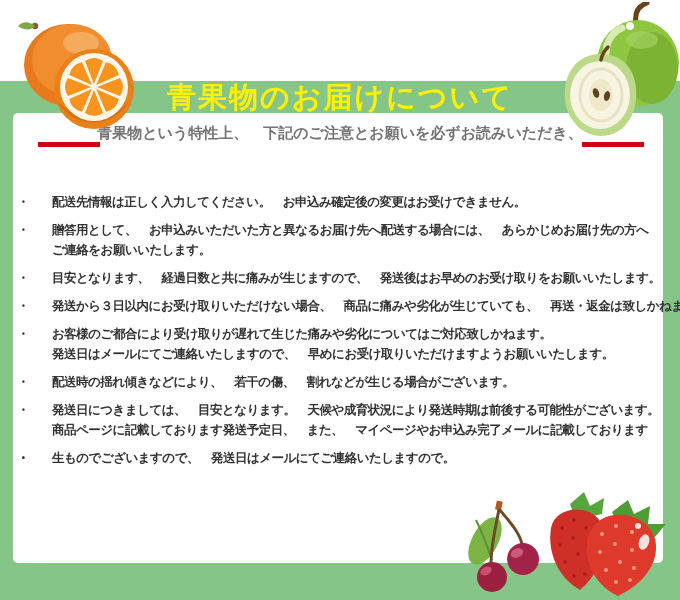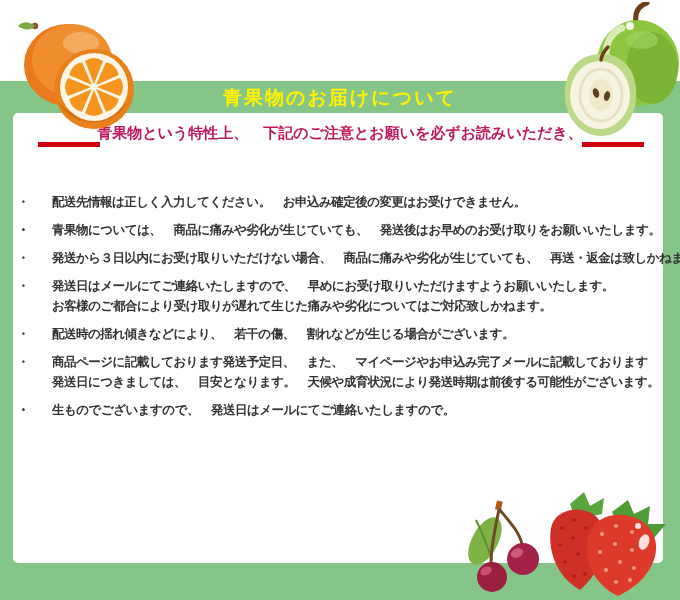--- a/index.html
+++ b/index.html
@@ -1,22 +1,22 @@
 <!DOCTYPE html>
 <html><head>
 <meta charset="utf-8">
 <style>
   html,body{margin:0;padding:0;}
   .stage{position:relative;width:680px;height:600px;background:#ffffff;overflow:hidden;
          font-family:"DejaVu Sans",sans-serif;}
   .green-panel{position:absolute;left:0;top:81px;width:680px;height:519px;background:#86C588;}
   .white-card{position:absolute;left:13px;top:113px;width:650px;height:450px;background:#ffffff;border-radius:5px;}
   .banner-title{position:absolute;left:0;top:81px;width:680px;height:32px;line-height:32px;
-                text-align:center;color:#FFF100;font-size:19px;font-weight:bold;letter-spacing:2px;z-index:3;}
-  .intro{position:absolute;left:25px;right:25px;top:120px;text-align:center;color:#be185d;
+                text-align:center;color:#FFF100;font-size:29px;font-weight:bold;letter-spacing:2px;z-index:3;}
+  .intro{position:absolute;left:25px;right:25px;top:120px;text-align:center;color:#737373;
          font-weight:bold;font-size:15px;line-height:26px;z-index:3;}
   .dash{position:absolute;height:5px;width:62px;background:#D2000F;top:142px;z-index:3;}
   .dash.left{left:38px}
   .dash.right{left:582px}
   .notices{position:absolute;left:17px;top:192px;width:646px;margin:0;padding:0;list-style:none;z-index:3;}
   .notice{position:relative;padding-left:14px;margin-bottom:8px;color:#333333;font-weight:bold;
           font-size:12.5px;line-height:20px;letter-spacing:-0.5px;}
   .notice .bullet{position:absolute;left:0;top:0;}
   .nline{white-space:nowrap;padding-left:21px;}
   .fruit{position:absolute;z-index:4;}
@@ -41,42 +41,44 @@
     <div class="intro-line">青果物という特性上、　下記のご注意とお願いを必ずお読みいただき、</div>
   </div>
 
   <ul class="notices">
     <li class="notice">
       <span class="bullet">・</span>
       <div class="nline">配送先情報は正しく入力してください。　お申込み確定後の変更はお受けできません。</div>
     </li>
     <li class="notice">
       <span class="bullet">・</span>
+      <div class="nline">贈答用として、　お申込みいただいた方と異なるお届け先へ配送する場合には、　あらかじめお届け先の方へ</div>
+      <div class="nline">ご連絡をお願いいたします。</div>
     </li>
     <li class="notice">
       <span class="bullet">・</span>
-      <div class="nline">青果物については、　商品に痛みや劣化が生じていても、　発送後はお早めのお受け取りをお願いいたします。</div>
+      <div class="nline">目安となります、　経過日数と共に痛みが生じますので、　発送後はお早めのお受け取りをお願いいたします。</div>
     </li>
     <li class="notice">
       <span class="bullet">・</span>
       <div class="nline">発送から３日以内にお受け取りいただけない場合、　商品に痛みや劣化が生じていても、　再送・返金は致しかねます。</div>
     </li>
     <li class="notice">
       <span class="bullet">・</span>
+      <div class="nline">お客様のご都合により受け取りが遅れて生じた痛みや劣化についてはご対応致しかねます。</div>
       <div class="nline">発送日はメールにてご連絡いたしますので、　早めにお受け取りいただけますようお願いいたします。</div>
-      <div class="nline">お客様のご都合により受け取りが遅れて生じた痛みや劣化についてはご対応致しかねます。</div>
     </li>
     <li class="notice">
       <span class="bullet">・</span>
       <div class="nline">配送時の揺れ傾きなどにより、　若干の傷、　割れなどが生じる場合がございます。</div>
     </li>
     <li class="notice">
       <span class="bullet">・</span>
+      <div class="nline">発送日につきましては、　目安となります。　天候や成育状況により発送時期は前後する可能性がございます。</div>
       <div class="nline">商品ページに記載しております発送予定日、　また、　マイページやお申込み完了メールに記載しております</div>
-      <div class="nline">発送日につきましては、　目安となります。　天候や成育状況により発送時期は前後する可能性がございます。</div>
     </li>
     <li class="notice">
       <span class="bullet">・</span>
     </li>
     <li class="notice">
       <span class="bullet">・</span>
       <div class="nline">生ものでございますので、　発送日はメールにてご連絡いたしますので。</div>
     </li>
   </ul>
 

